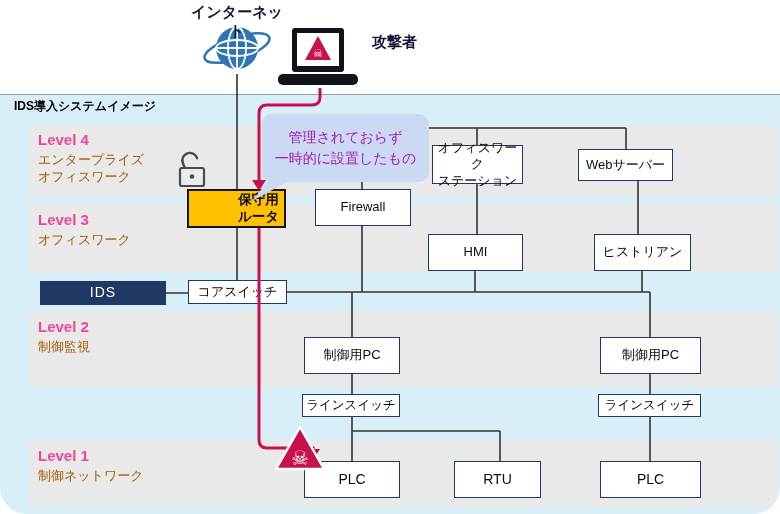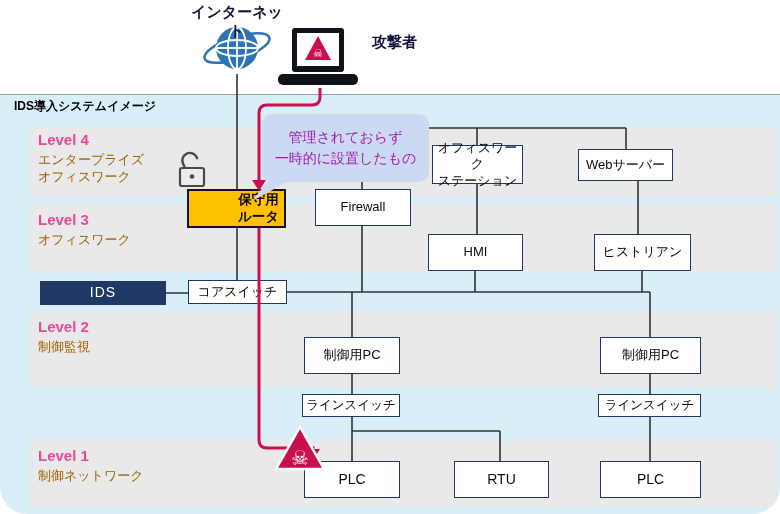--- a/index.html
+++ b/index.html
@@ -86,21 +86,21 @@
   <div class="node" style="left:315px;top:189px;width:96px;height:37px;">Firewall</div>
   <div class="node" style="left:428px;top:234px;width:95px;height:37px;">HMI</div>
   <div class="node" style="left:594px;top:234px;width:97px;height:37px;">ヒストリアン</div>
   <div class="node ids-box" style="left:40px;top:281px;width:126px;height:24px;">IDS</div>
   <div class="node" style="left:188px;top:280px;width:99px;height:24px;">コアスイッチ</div>
   <div class="node" style="left:304px;top:337px;width:96px;height:37px;">制御用PC</div>
   <div class="node" style="left:600px;top:337px;width:101px;height:37px;">制御用PC</div>
   <div class="node" style="left:302px;top:394px;width:98px;height:23px;font-size:12.5px;">ラインスイッチ</div>
   <div class="node" style="left:598px;top:394px;width:103px;height:23px;font-size:12.5px;">ラインスイッチ</div>
   <div class="node" style="left:304px;top:461px;width:96px;height:37px;font-size:14px;">PLC</div>
-  <div class="node" style="left:454px;top:461px;width:95px;height:37px;font-size:14px;">RTU</div>
+  <div class="node" style="left:454px;top:461px;width:87px;height:37px;font-size:14px;">RTU</div>
   <div class="node" style="left:600px;top:461px;width:101px;height:37px;font-size:14px;">PLC</div>
 
   <svg class="abs bubble-tail" viewBox="0 0 60 30">
     <polygon points="26,2 52,2 6,27" fill="#ccd9f2"></polygon>
   </svg>
   <div class="bubble">
     <div>管理されておらず</div>
     <div>一時的に設置したもの</div>
   </div>
 

